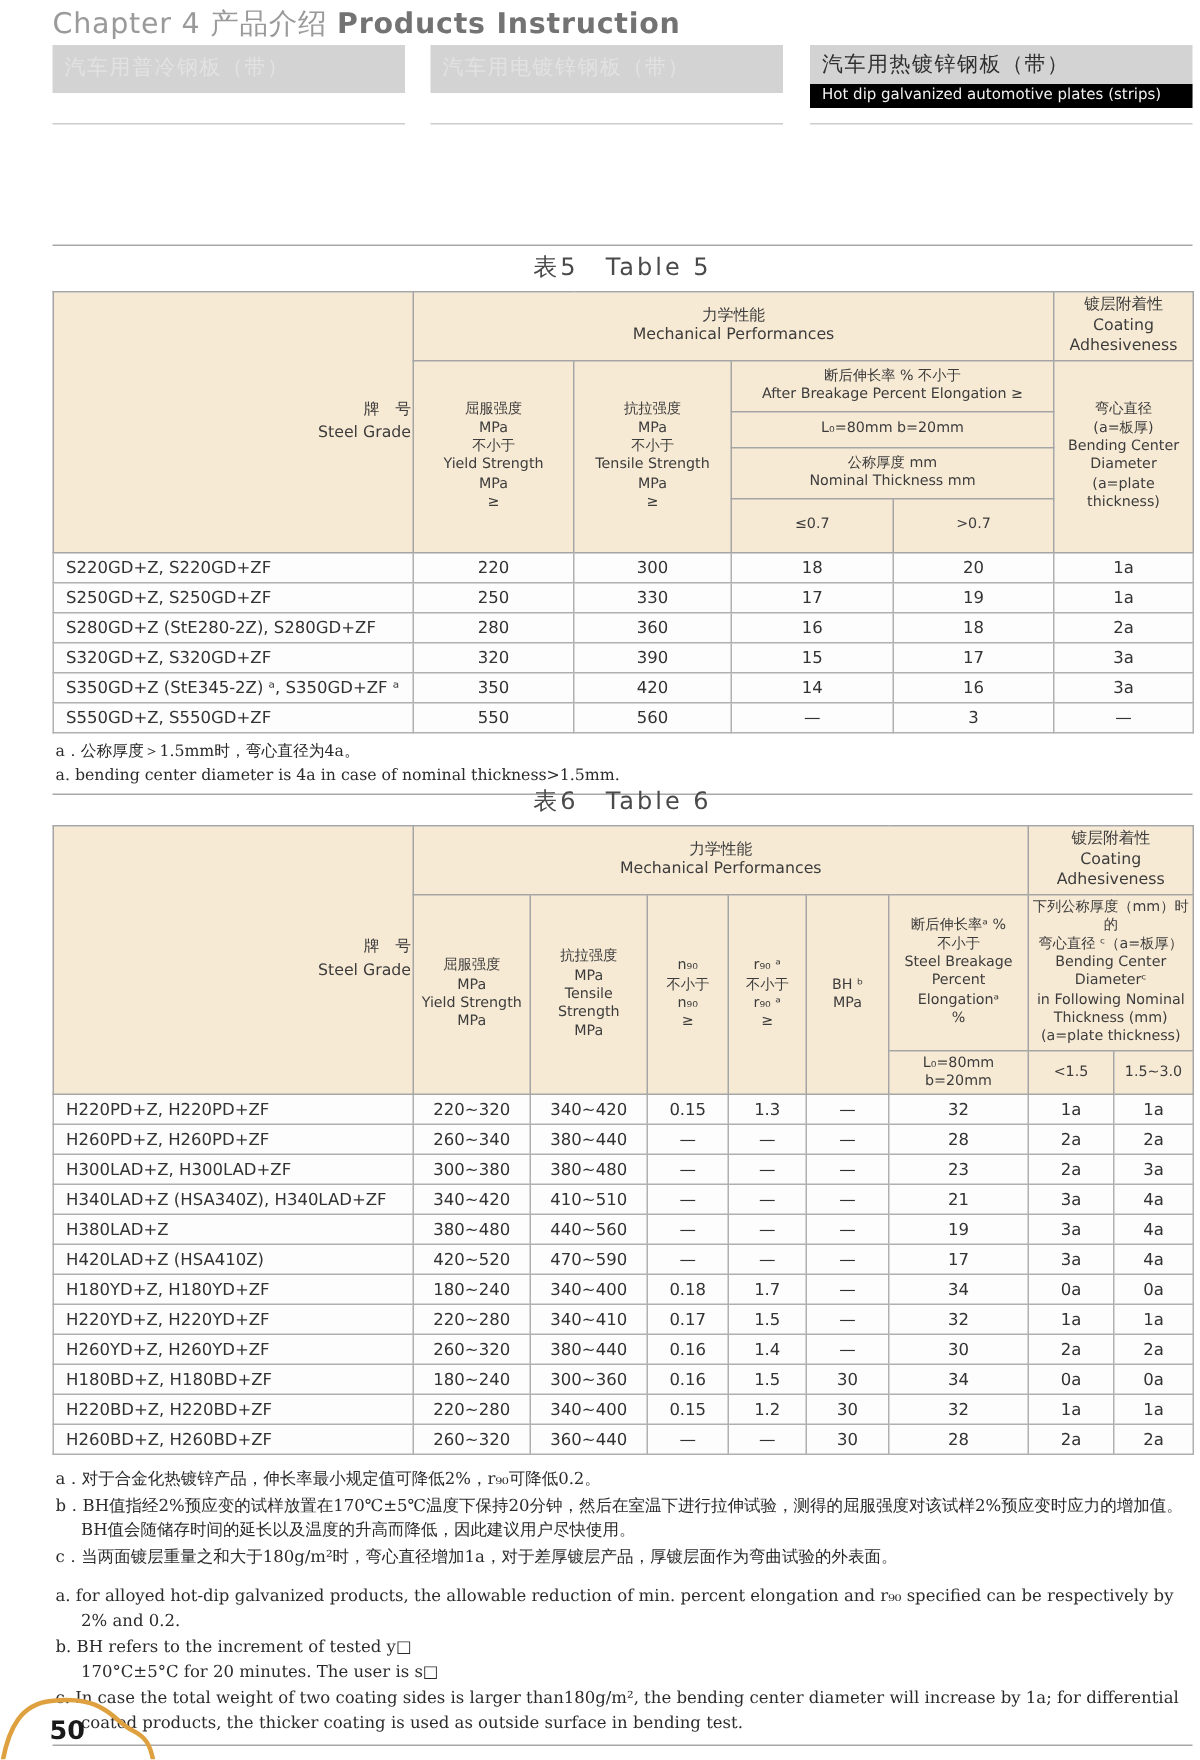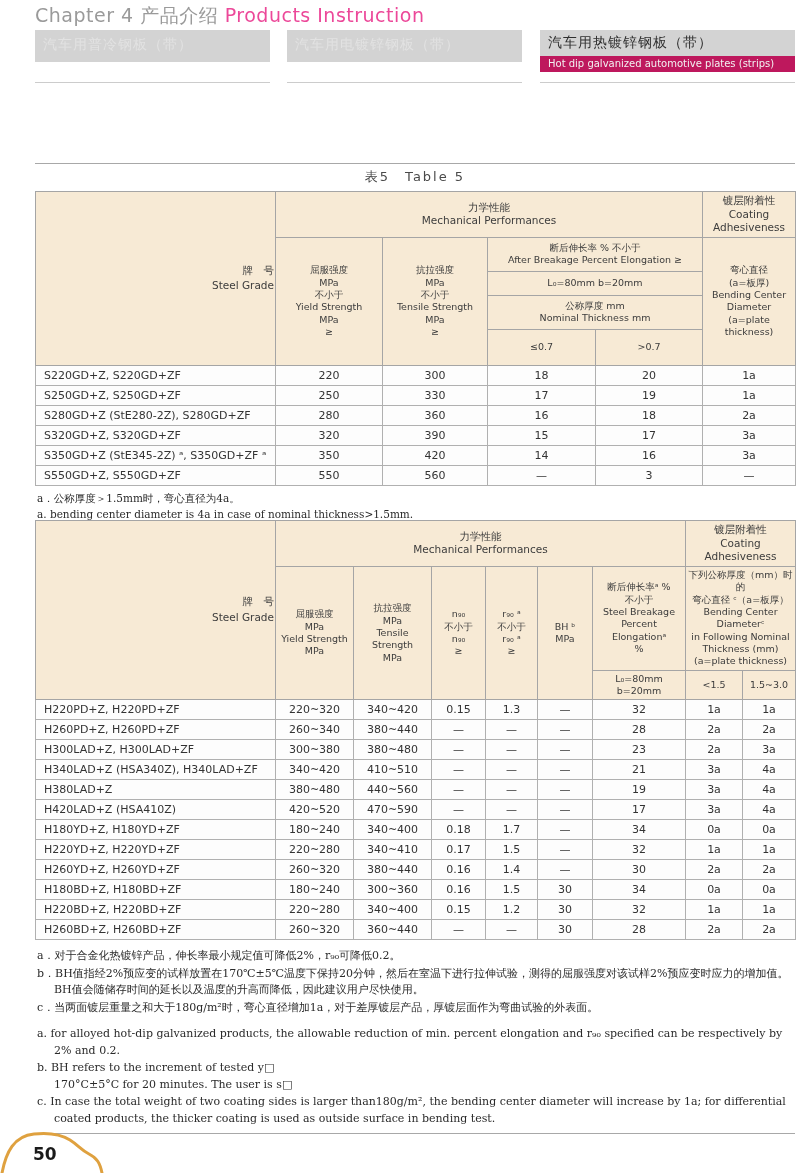--- a/index.html
+++ b/index.html
@@ -10,48 +10,48 @@
     color:#2e2e2e;
     position:relative;
     overflow:hidden;
   }
   
   .chapter {
     position:absolute; left:35px; top:3px;
     font-size:19px; color:#9a9a9a; letter-spacing:0.5px;
     white-space:nowrap;
   }
-  .chapter .en { font-weight:normal; color:#ec4899; }
+  .chapter .en { font-weight:bold; color:#737373; }
   
   .tab { position:absolute; top:30px; height:32px; background:#d3d3d3; }
   .tab1 { left:35px;  width:235px; }
   .tab2 { left:287px; width:235px; }
   .tab3 { left:540px; width:255px; height:36px; }
   .tab .lbl {
     display:block; padding:6px 0 0 8px;
     font-size:14px; color:#e2e2e2; letter-spacing:1px; white-space:nowrap;
   }
   .tab3 .lbl { color:#2f2f2f; padding-top:4px; }
   .tab3-sub {
     position:absolute; top:56px; left:540px; width:255px; height:16px;
-    background:#be185d; color:#f2f2f2; font-size:10px;
+    background:#000000; color:#f2f2f2; font-size:10px;
     padding:2px 0 0 8px; white-space:nowrap;
   }
   .tab-underline { position:absolute; top:82px; height:1px; background:#cccccc; }
   .u1 { left:35px;  width:235px; }
   .u2 { left:287px; width:235px; }
   .u3 { left:540px; width:255px; }
   
   .rule { height:1px; background:#a8a8a8; width:760px; }
   
   .section { position:absolute; left:35px; width:760px; }
   .sec1 { top:163px; }
   .sec2 { top:520px; }
   .tbl-title {
-    text-align:center; font-size:13px; color:#4a4a4a;
+    text-align:center; font-size:16px; color:#4a4a4a;
     margin:4px 0 5px 0; letter-spacing:2px;
   }
   
   table { border-collapse:collapse; table-layout:fixed; width:760px; }
   th, td { border:1px solid #a5a5a5; }
   thead th {
     background:#f7ead5; font-weight:normal; font-size:9.5px; line-height:1.3;
     text-align:center; vertical-align:middle; white-space:pre-line;
     padding:2px 1px; color:#3c3c3c;
   }
@@ -222,20 +222,21 @@
       </tbody>
   </table>
   <div class="tbl-note">
     <p>a．公称厚度＞1.5mm时，弯心直径为4a。</p>
     <p>a. bending center diameter is 4a in case of nominal thickness&gt;1.5mm.</p>
   </div>
   <div class="rule"></div>
 </div>
 
 <div class="section sec2">
+  <div class="tbl-title">表6　Table 6</div>
   <table id="t6">
     <colgroup>
       <col style="width:240px">
         <col style="width:78px">
         <col style="width:78px">
       <col style="width:54px">
         <col style="width:52px">
         <col style="width:55px">
       <col style="width:93px">
         <col style="width:57px">

